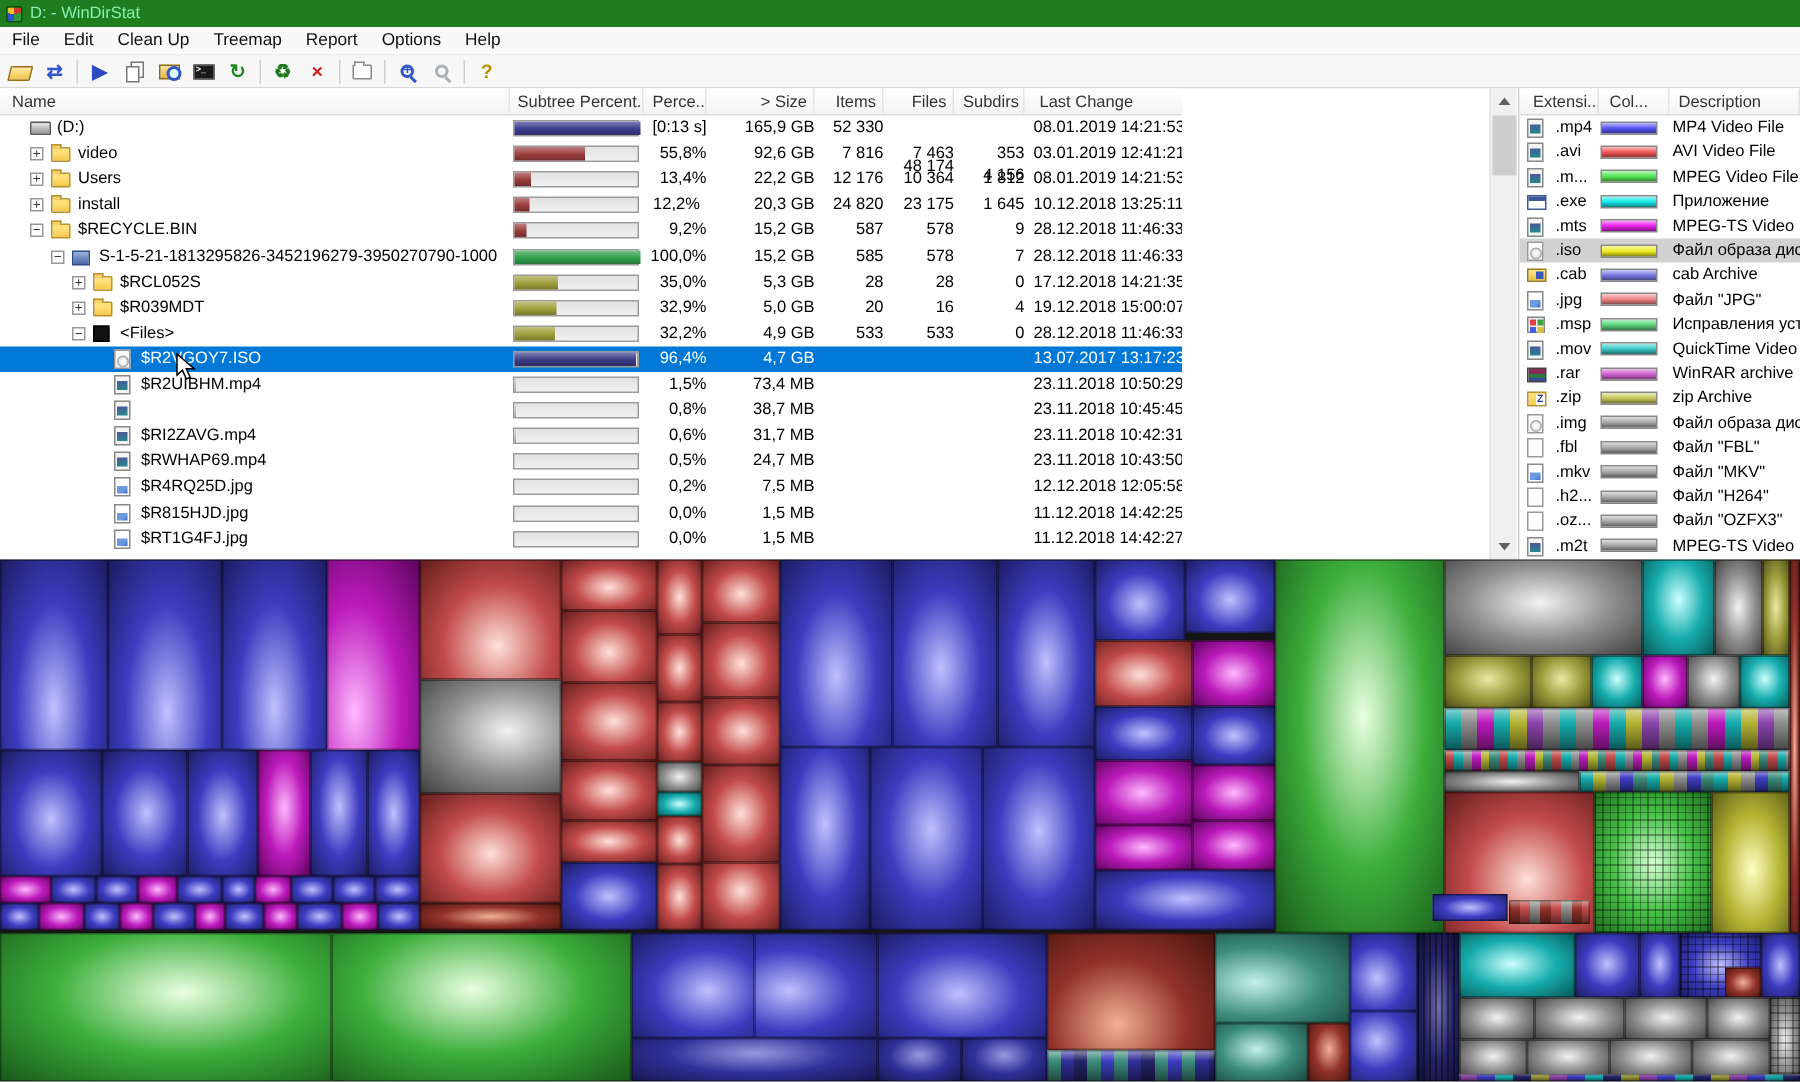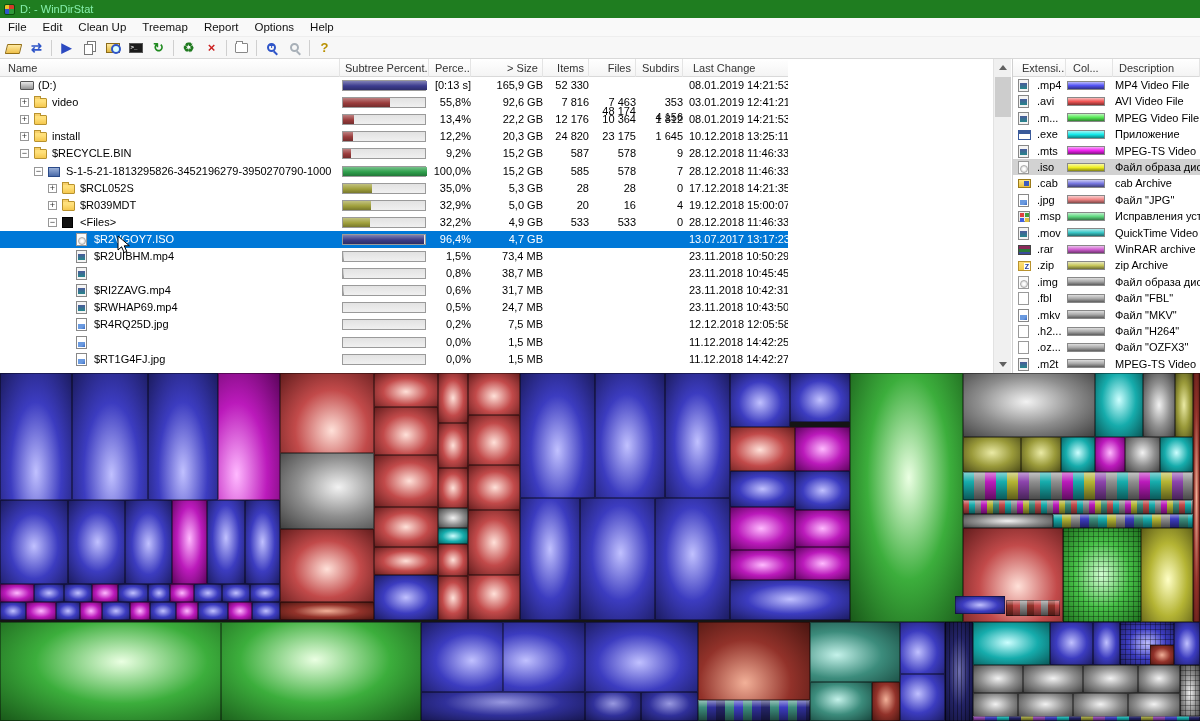--- a/index.html
+++ b/index.html
@@ -198,39 +198,40 @@
             <span class="cell" style="left: 473px; width: 70px; text-align: right;">92,6 GB</span>
             <span class="cell" style="left: 545px; width: 44px; text-align: right;">7 816</span>
             <span class="cell" style="left: 591px; width: 45px; text-align: right;">7 463</span>
             <span class="cell" style="left: 638px; width: 45px; text-align: right;">353</span>
             <span class="cell" style="left: 689px; width: 100px; text-align: left;">03.01.2019 12:41:21</span>
             <span class="cell" style="left: 793px; width: 38px; text-align: left;"></span>
           </div>
           <div class="row" style="top: 52.2px;">
             <div class="exp" style="left: 20px;">+</div>
             <div class="fi fi-folder" style="left: 34px;"></div>
+            <span class="fname" style="left: 52px; width: 286px;">Users</span>
             <div class="bar">
               <i style="width: 11px; background: linear-gradient(rgb(189, 128, 128), rgb(154, 60, 60) 55%, rgb(116, 45, 45));"></i>
             </div>
             <span class="cell" style="left: 431px; width: 40px; text-align: right;">13,4%</span>
             <span class="cell" style="left: 473px; width: 70px; text-align: right;">22,2 GB</span>
             <span class="cell" style="left: 545px; width: 44px; text-align: right;">12 176</span>
             <span class="cell" style="left: 591px; width: 45px; text-align: right;">10 364</span>
             <span class="cell" style="left: 638px; width: 45px; text-align: right;">1 812</span>
             <span class="cell" style="left: 689px; width: 100px; text-align: left;">08.01.2019 14:21:53</span>
             <span class="cell" style="left: 793px; width: 38px; text-align: left;"></span>
           </div>
           <div class="row" style="top: 69.3px;">
             <div class="exp" style="left: 20px;">+</div>
             <div class="fi fi-folder" style="left: 34px;"></div>
             <span class="fname" style="left: 52px; width: 286px;">install</span>
             <div class="bar">
               <i style="width: 10px; background: linear-gradient(rgb(189, 128, 128), rgb(154, 60, 60) 55%, rgb(116, 45, 45));"></i>
             </div>
-            <span class="cell" style="left: 431px; width: 40px; text-align: right;">12,2%</span>
+            <span class="cell" style="left: 431px; width: 40px; text-align: center;">12,2%</span>
             <span class="cell" style="left: 473px; width: 70px; text-align: right;">20,3 GB</span>
             <span class="cell" style="left: 545px; width: 44px; text-align: right;">24 820</span>
             <span class="cell" style="left: 591px; width: 45px; text-align: right;">23 175</span>
             <span class="cell" style="left: 638px; width: 45px; text-align: right;">1 645</span>
             <span class="cell" style="left: 689px; width: 100px; text-align: left;">10.12.2018 13:25:11</span>
             <span class="cell" style="left: 793px; width: 38px; text-align: left;"></span>
           </div>
           <div class="row" style="top: 86.4px;">
             <div class="exp" style="left: 20px;">−</div>
             <div class="fi fi-folder" style="left: 34px;"></div>
@@ -384,20 +385,21 @@
             <span class="cell" style="left: 431px; width: 40px; text-align: right;">0,2%</span>
             <span class="cell" style="left: 473px; width: 70px; text-align: right;">7,5 MB</span>
             <span class="cell" style="left: 545px; width: 44px; text-align: right;"></span>
             <span class="cell" style="left: 591px; width: 45px; text-align: right;"></span>
             <span class="cell" style="left: 638px; width: 45px; text-align: right;"></span>
             <span class="cell" style="left: 689px; width: 100px; text-align: left;">12.12.2018 12:05:58</span>
             <span class="cell" style="left: 793px; width: 38px; text-align: left;">A</span>
           </div>
           <div class="row" style="top: 274.5px;">
             <div class="fi fi-image" style="left: 76px;"></div>
+            <span class="fname" style="left: 94px; width: 244px;">$R815HJD.jpg</span>
             <div class="bar">
               <i style="width: 0px; background: linear-gradient(rgb(217, 217, 217), rgb(196, 196, 196) 55%, rgb(147, 147, 147));"></i>
             </div>
             <span class="cell" style="left: 431px; width: 40px; text-align: right;">0,0%</span>
             <span class="cell" style="left: 473px; width: 70px; text-align: right;">1,5 MB</span>
             <span class="cell" style="left: 545px; width: 44px; text-align: right;"></span>
             <span class="cell" style="left: 591px; width: 45px; text-align: right;"></span>
             <span class="cell" style="left: 638px; width: 45px; text-align: right;"></span>
             <span class="cell" style="left: 689px; width: 100px; text-align: left;">11.12.2018 14:42:25</span>
             <span class="cell" style="left: 793px; width: 38px; text-align: left;">A</span>

